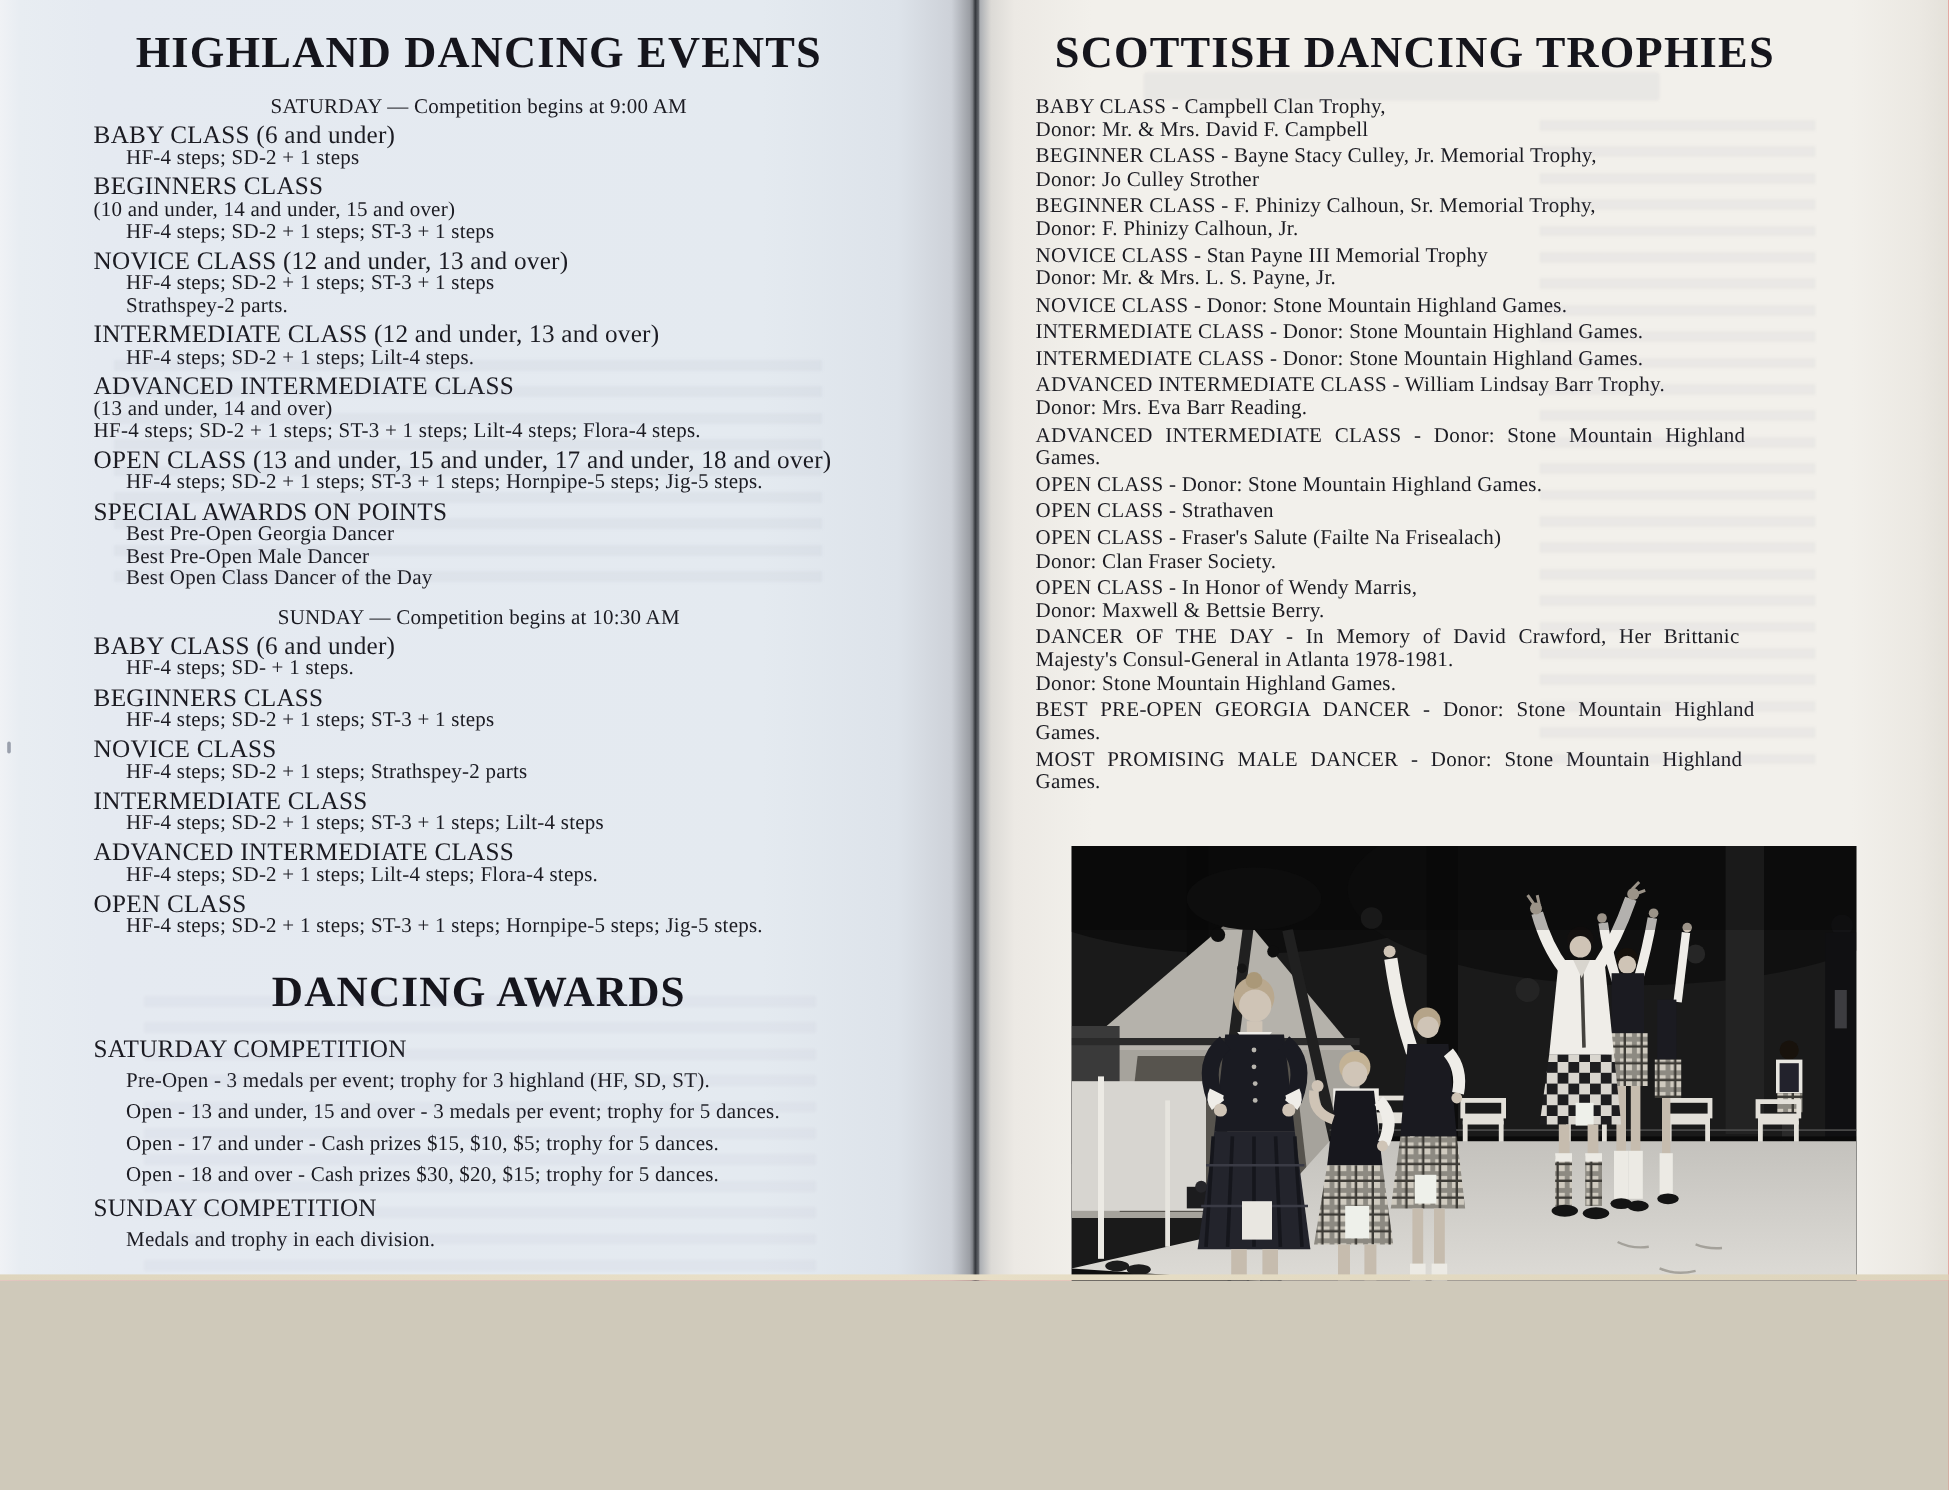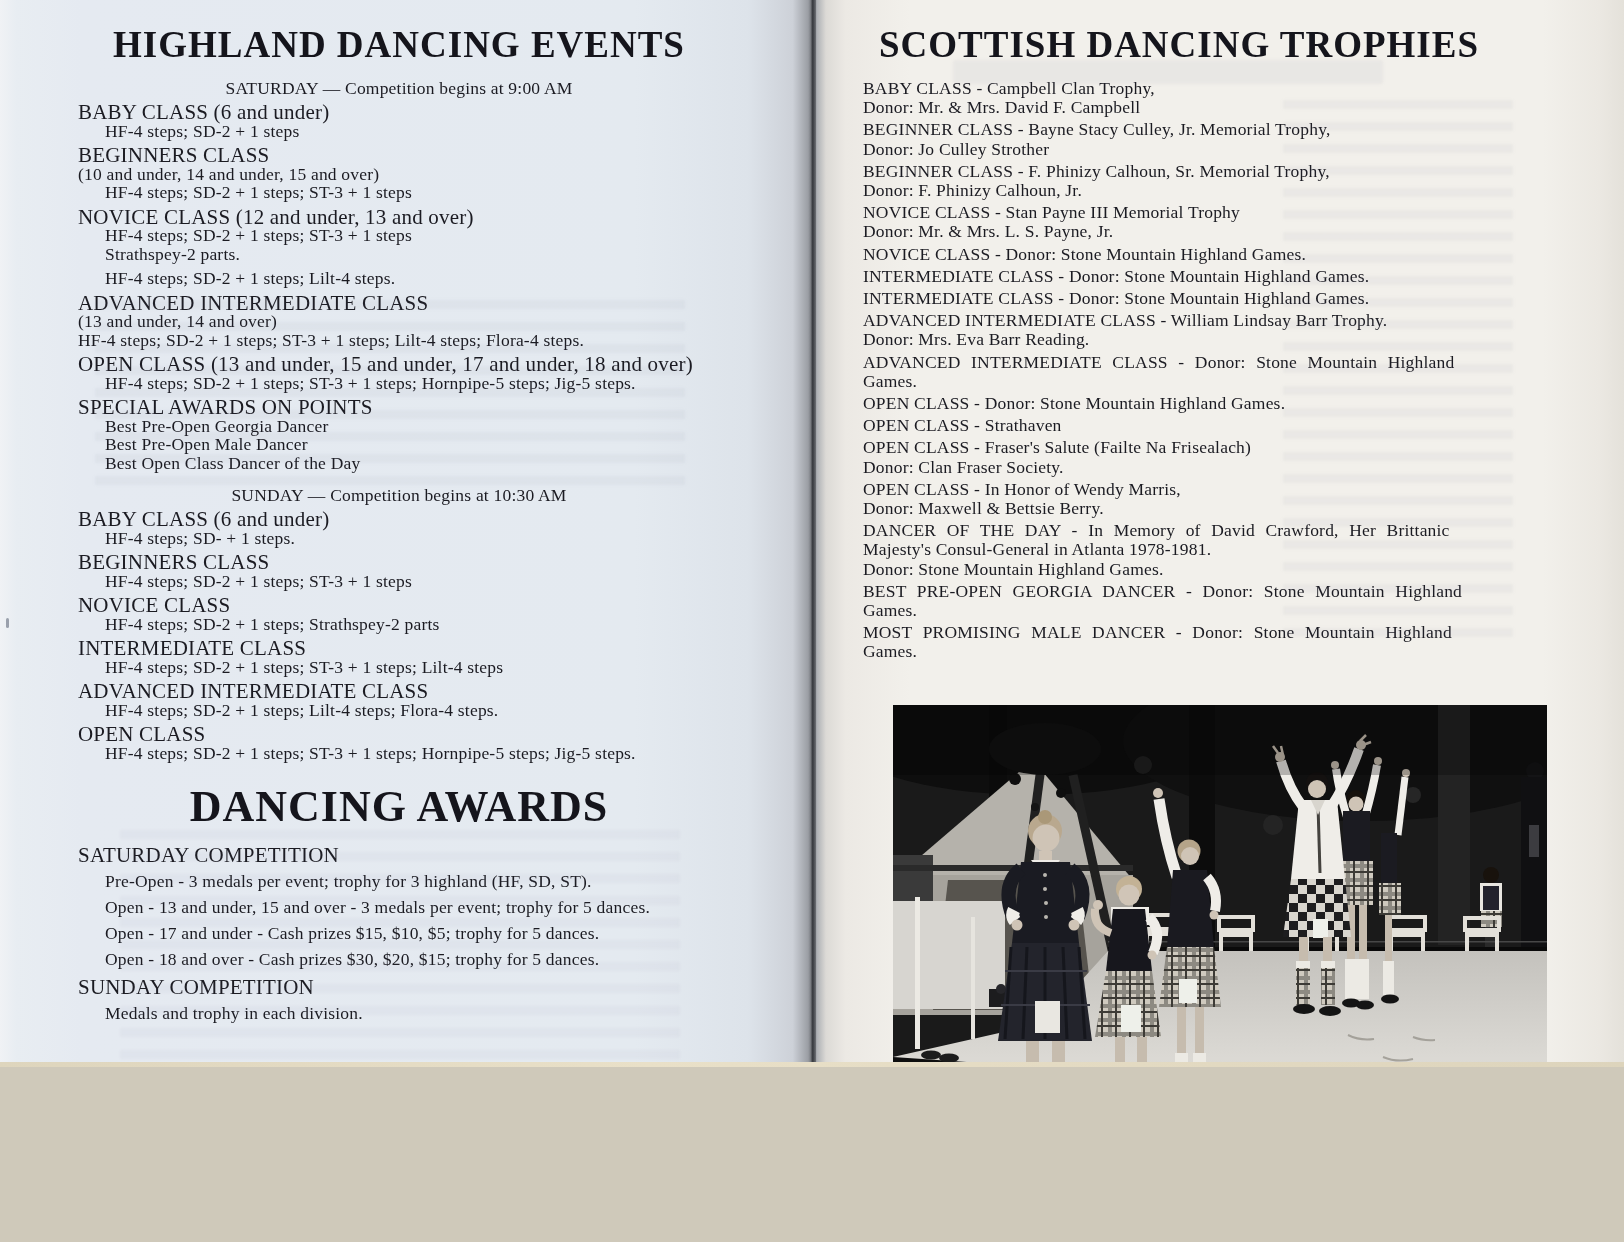--- a/index.html
+++ b/index.html
@@ -32,21 +32,21 @@
 
   
   .lp-content{position:absolute;left:78px;top:24px;width:642px;}
   .rp-content{position:absolute;left:50px;top:24px;width:632px;}
 
   h1.page-title{
     margin:0 0 13px 0;font-size:37px;line-height:42px;font-weight:700;
     letter-spacing:1px;text-align:center;color:#15151c;white-space:nowrap;
   }
   h2.section-title{
-    margin:24px 0 14px 0;font-size:44px;line-height:42px;font-weight:700;
+    margin:24px 0 14px 0;font-size:36px;line-height:42px;font-weight:700;
     letter-spacing:1px;text-align:center;color:#15151c;
   }
   .center-head{font-size:17.5px;line-height:19px;text-align:center;letter-spacing:.2px;}
   .center-head.sub{margin-bottom:6px;}
 
   .events{margin-top:5px;}
   .event{margin-bottom:6px;}
   .ev-name{font-size:21px;line-height:18.5px;letter-spacing:.2px;}
   .ev-line{font-size:17.5px;line-height:18.5px;letter-spacing:.2px;}
   .ev-line.ind{padding-left:27px;}
@@ -99,20 +99,21 @@
             <div class="ev-name">BEGINNERS CLASS</div>
             <div class="ev-line">(10 and under, 14 and under, 15 and over)</div>
             <div class="ev-line ind">HF-4 steps; SD-2 + 1 steps; ST-3 + 1 steps</div>
           </div>
           <div class="event">
             <div class="ev-name">NOVICE CLASS (12 and under, 13 and over)</div>
             <div class="ev-line ind">HF-4 steps; SD-2 + 1 steps; ST-3 + 1 steps</div>
             <div class="ev-line ind">Strathspey-2 parts.</div>
           </div>
           <div class="event">
+            <div class="ev-name">INTERMEDIATE CLASS (12 and under, 13 and over)</div>
             <div class="ev-line ind">HF-4 steps; SD-2 + 1 steps; Lilt-4 steps.</div>
           </div>
           <div class="event">
             <div class="ev-name">ADVANCED INTERMEDIATE CLASS</div>
             <div class="ev-line">(13 and under, 14 and over)</div>
             <div class="ev-line">HF-4 steps; SD-2 + 1 steps; ST-3 + 1 steps; Lilt-4 steps; Flora-4 steps.</div>
           </div>
           <div class="event">
             <div class="ev-name">OPEN CLASS (13 and under, 15 and under, 17 and under, 18 and over)</div>
             <div class="ev-line ind">HF-4 steps; SD-2 + 1 steps; ST-3 + 1 steps; Hornpipe-5 steps; Jig-5 steps.</div>

